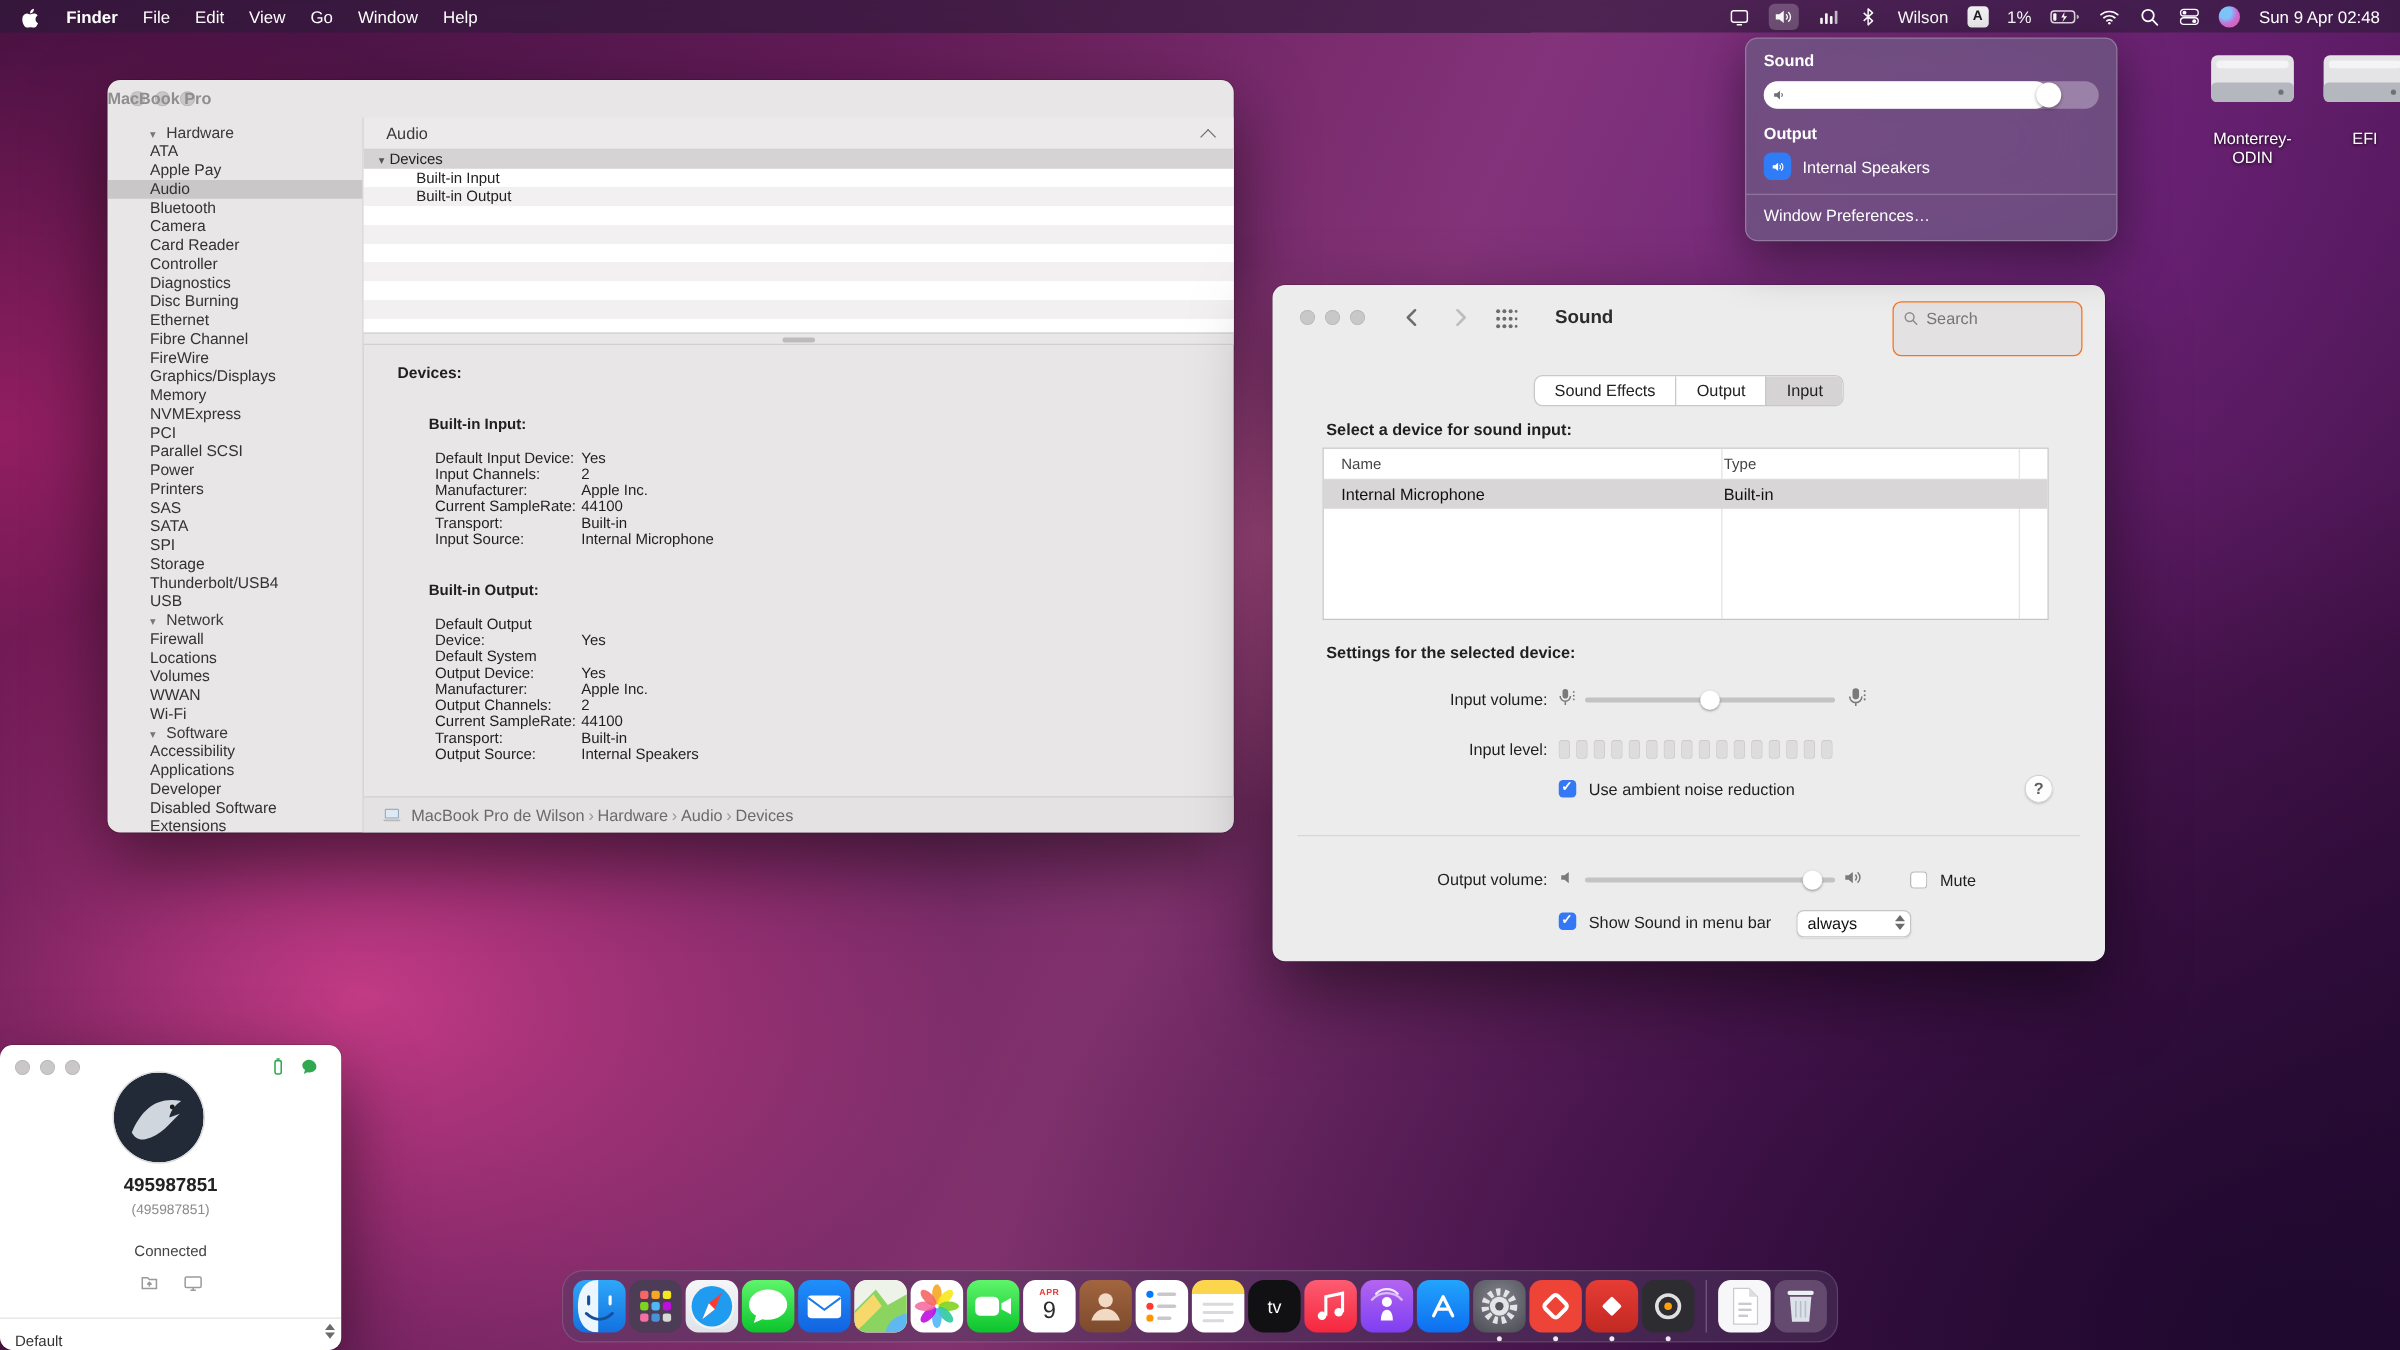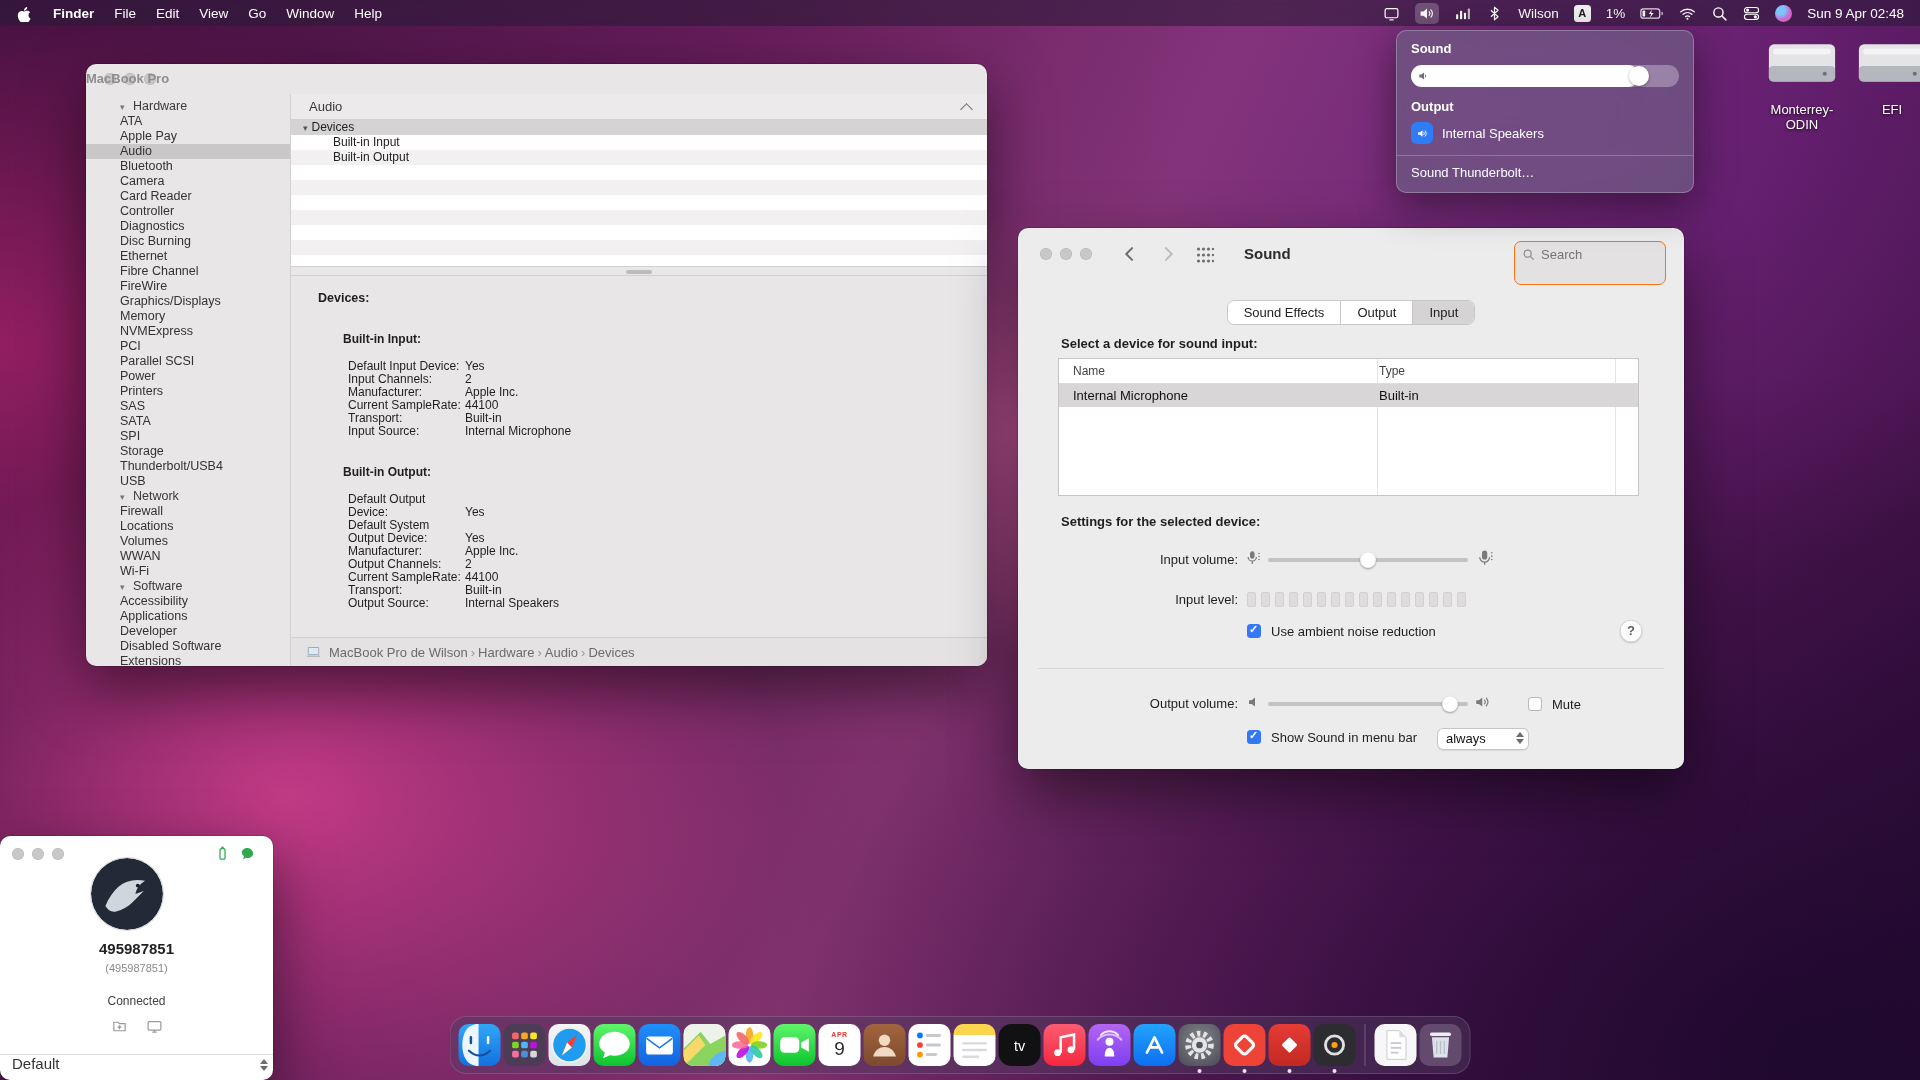--- a/index.html
+++ b/index.html
@@ -166,21 +166,21 @@
   .rm-top-ics{position:absolute;right:18px;top:10px;display:flex;gap:10px;color:#2fa84f;}
   .rm-top-ics svg{width:15px;height:15px;}
   .rm-avatar{position:absolute;left:91px;top:22px;width:72px;height:72px;border-radius:50%;overflow:hidden;
     box-shadow:0 0 0 1px rgba(0,0,0,.15);}
   .rm-id{position:absolute;left:0;right:0;top:104px;text-align:center;font-size:15px;font-weight:700;color:#222;}
   .rm-sub{position:absolute;left:0;right:0;top:126px;text-align:center;font-size:11px;color:#8a8a8a;}
   .rm-status{position:absolute;left:0;right:0;top:158px;text-align:center;font-size:12px;color:#444;}
   .rm-ics{position:absolute;left:0;right:0;top:182px;display:flex;justify-content:center;gap:18px;color:#9a9a9a;}
   .rm-ics svg{width:17px;height:17px;}
   .rm-bottom{position:absolute;left:0;right:0;top:218px;bottom:0;border-top:1px solid #e2e2e2;
-    display:flex;align-items:flex-start;padding:0 12px;font-size:15px;color:#333;justify-content:space-between;}
+    display:flex;align-items:flex-end;padding:0 12px;font-size:12px;color:#333;justify-content:space-between;}
 
   
   .dock{position:absolute;left:50%;bottom:6px;transform:translateX(-50%);height:58px;z-index:40;
     display:flex;align-items:center;gap:3px;padding:0 8px;background:rgba(82,62,98,.45);
     border:.5px solid rgba(255,255,255,.14);border-radius:17px;backdrop-filter:blur(26px);}
   .dock-item{position:relative;width:42px;height:42px;}
   .dock-icon{width:42px;height:42px;border-radius:10px;overflow:hidden;display:flex;align-items:center;
     justify-content:center;}
   .dock-icon svg{width:100%;height:100%;}
   .run-dot{position:absolute;bottom:-7px;left:50%;transform:translateX(-50%);width:4px;height:4px;
@@ -613,21 +613,21 @@
     <div class="pop-device">
       <span class="pop-dev-ic">
         <svg viewBox="0 0 24 24">
             <path d="M4 9.5v5h3.5L12 18V6L7.5 9.5H4z" fill="#fff"></path>
             <path d="M14.5 9.5a3.5 3.5 0 010 5M17 7a7 7 0 010 10" stroke="#fff" fill="none" stroke-width="1.7" stroke-linecap="round"></path>
           </svg>
       </span>
       <span>Internal Speakers</span>
     </div>
     <div class="pop-div"></div>
-    <div class="pop-link">Sound Thunderbolt…</div>
+    <div class="pop-link">Window Preferences…</div>
   </div>
 
   <section class="window remote">
     <div class="traffic">
       <span class="tl"></span>
       <span class="tl"></span>
       <span class="tl"></span>
     </div>
     <div class="rm-top-ics">
       <span>

